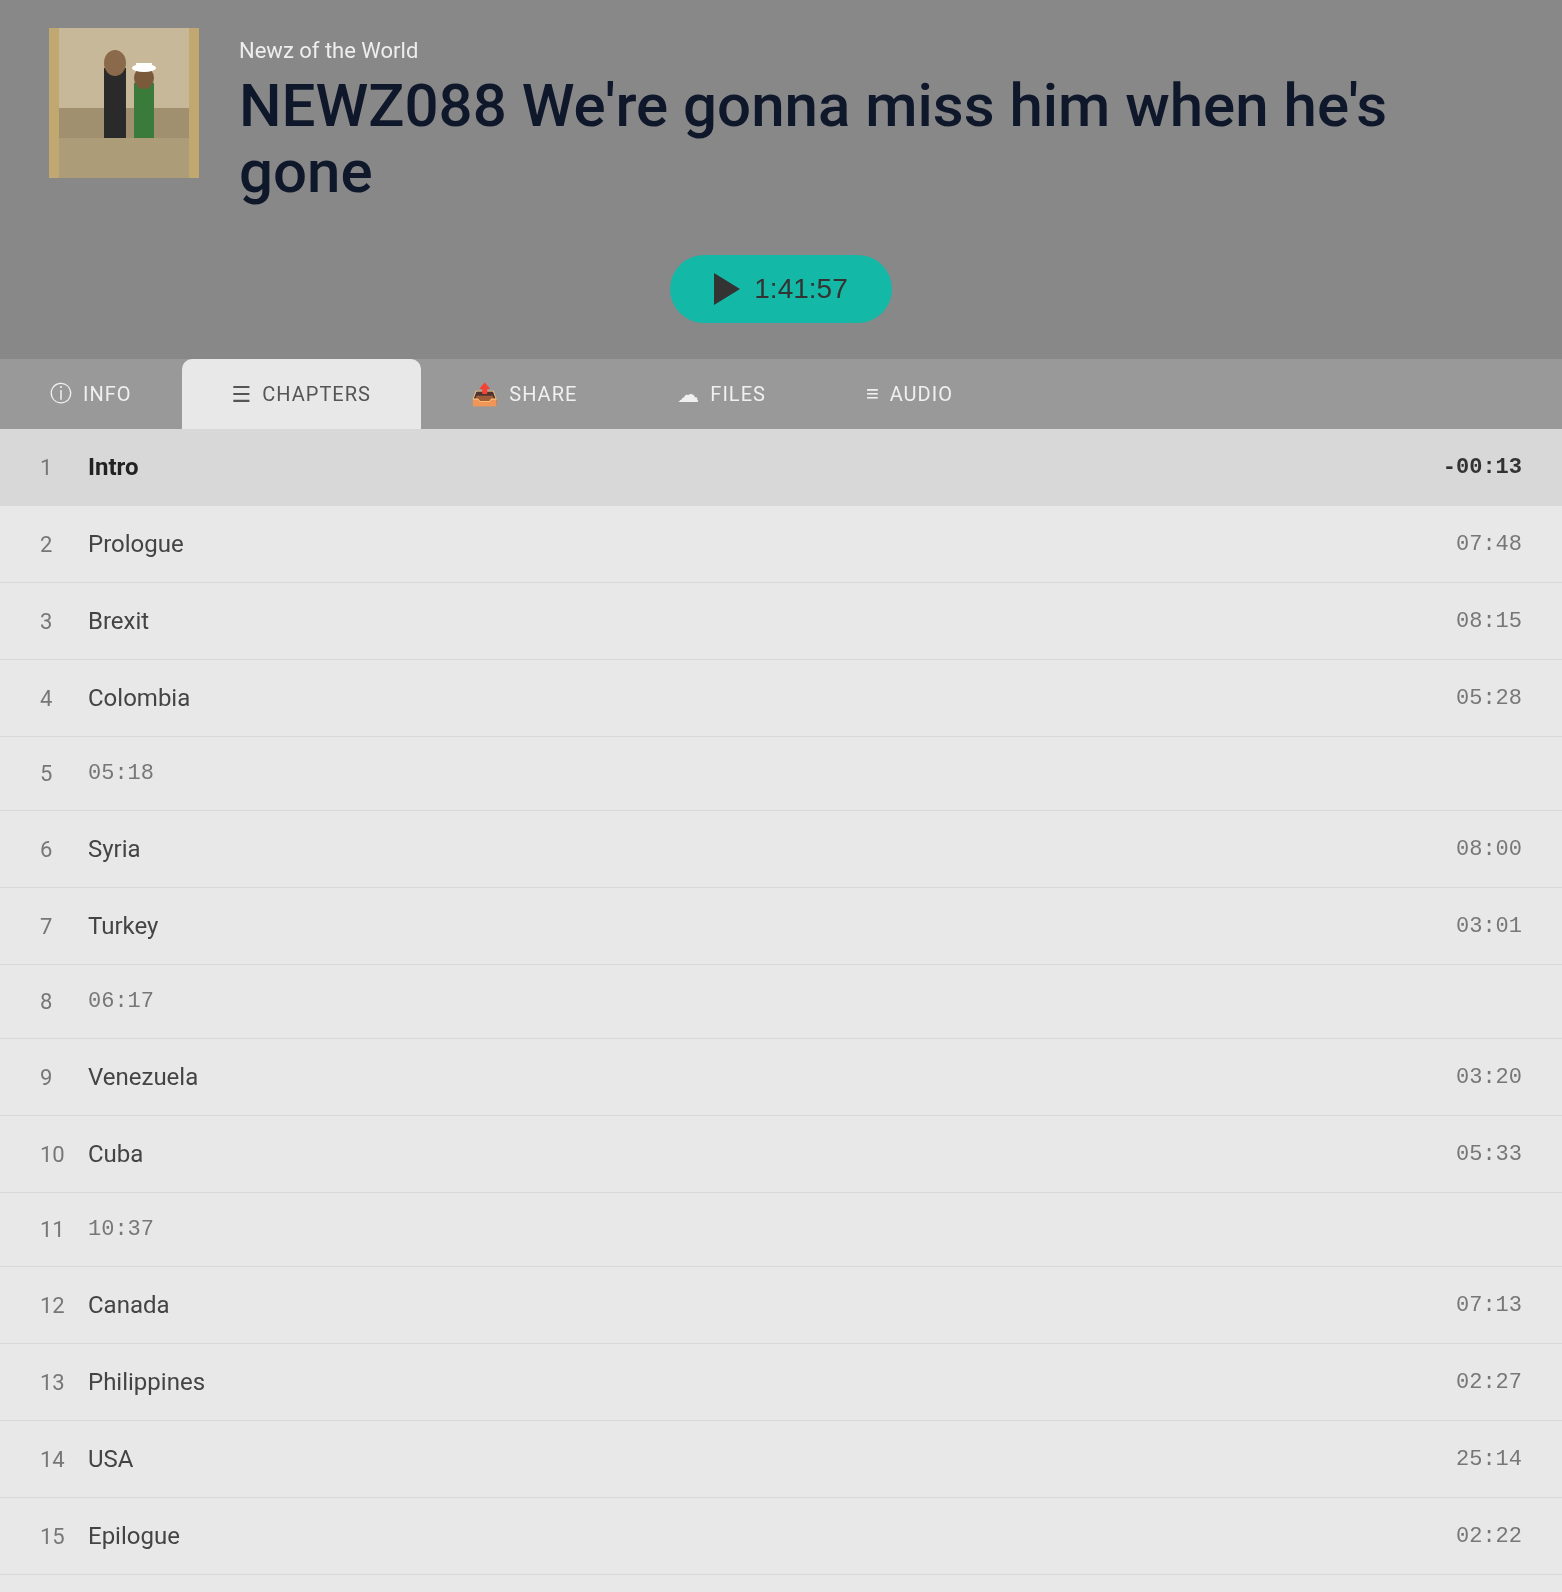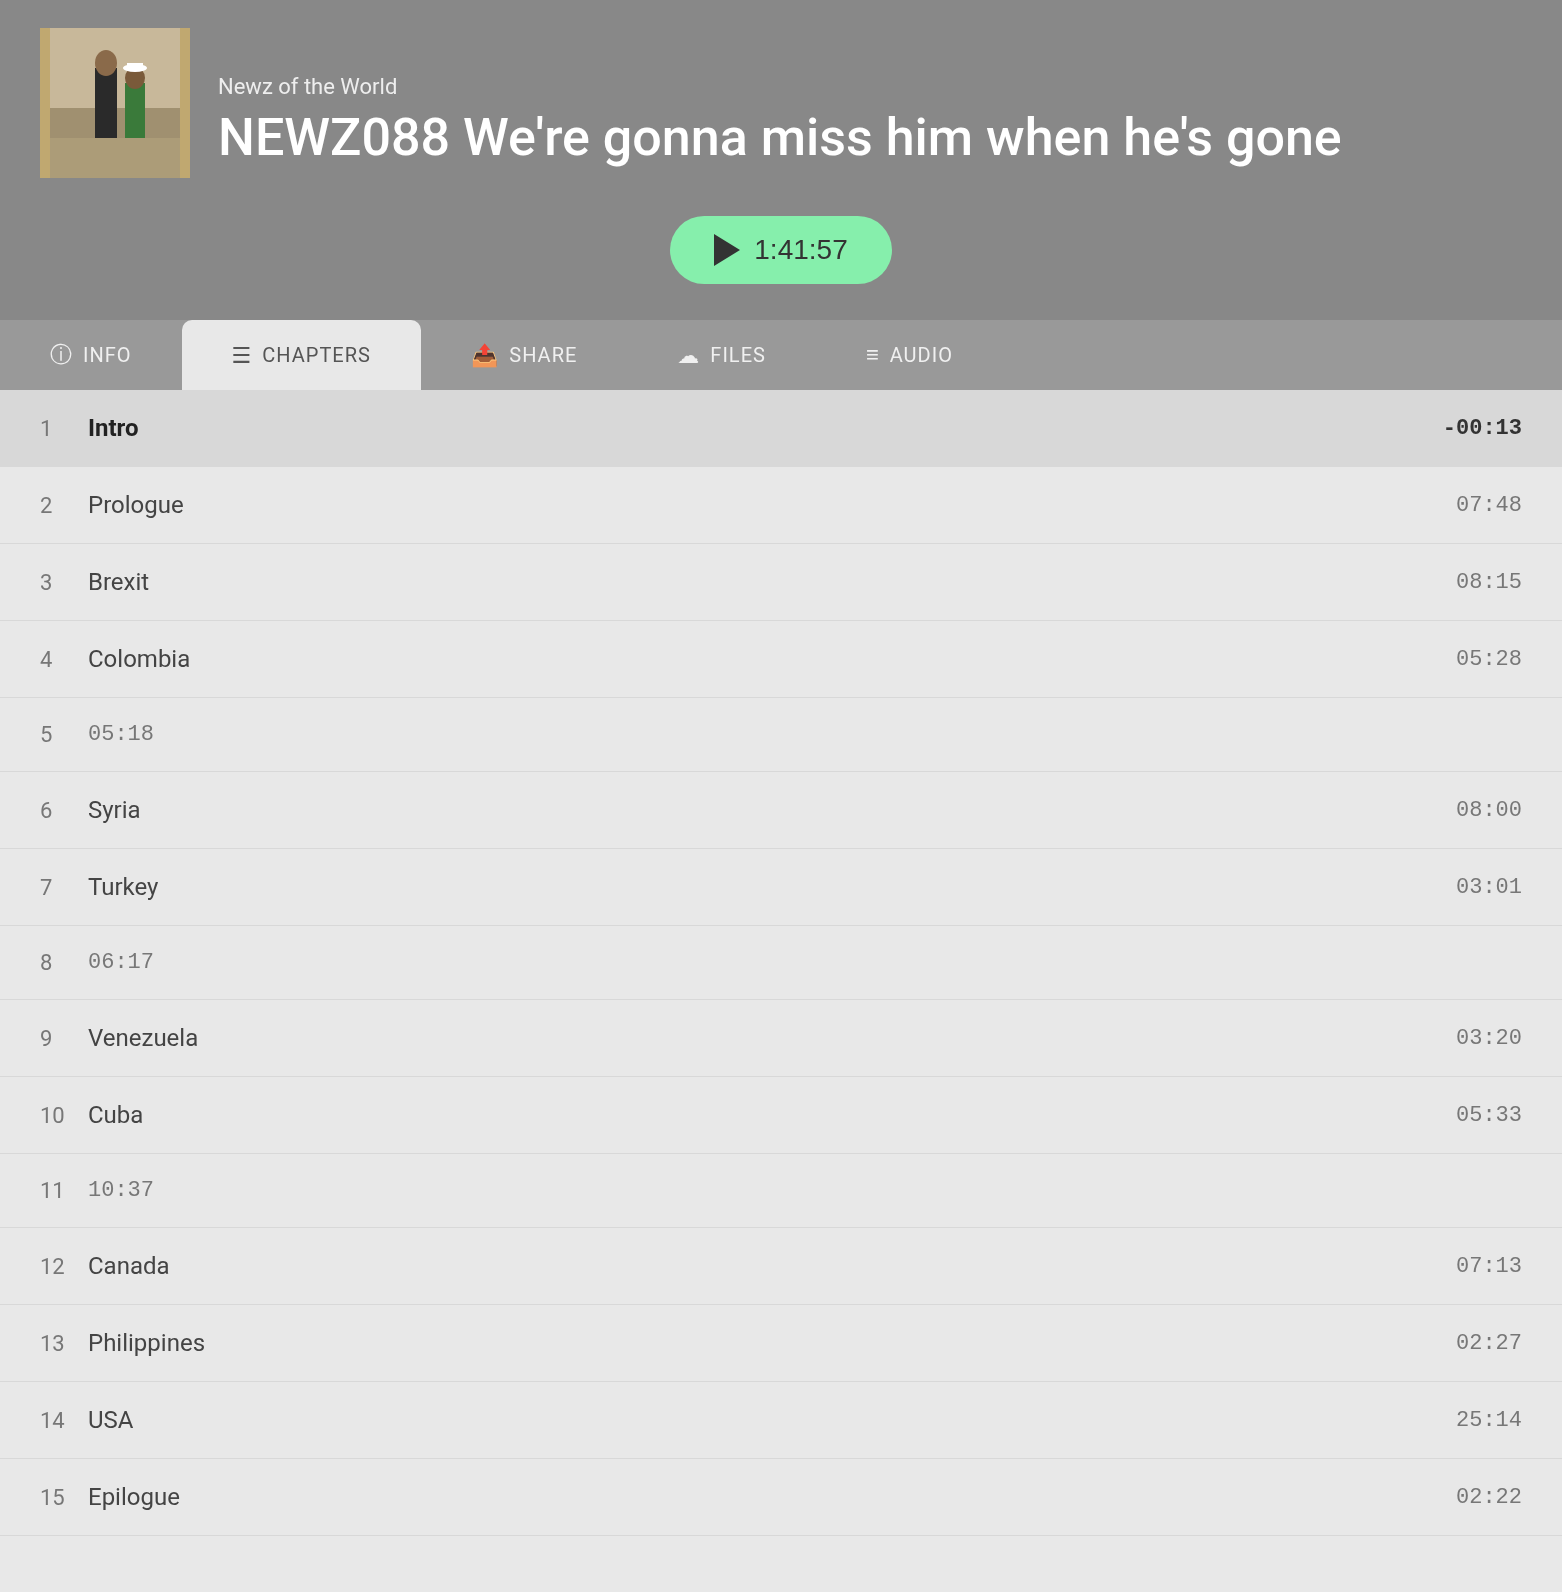--- a/index.html
+++ b/index.html
@@ -14,23 +14,24 @@
     .header {
       background: #888;
       padding: 28px 40px 36px 40px;
       display: flex;
       flex-direction: column;
       align-items: flex-start;
     }
 
     .header-top {
       display: flex;
-      align-items: flex-end;
-      gap: 28px;
+      align-items: flex-start;
+      gap: 40px;
       margin-bottom: 28px;
+      margin-left: 9px;
     }
 
     .podcast-thumbnail {
       width: 150px;
       height: 150px;
       flex-shrink: 0;
       background: #555;
       overflow: hidden;
     }
 
@@ -47,42 +48,42 @@
     }
 
     .podcast-show {
       font-size: 22px;
       color: #eee;
       margin-bottom: 10px;
       font-weight: 400;
     }
 
     .podcast-title {
-      font-size: 52px;
-      color: #ffffff;
+      font-size: 60px;
+      color: #0f172a;
       font-weight: 500;
       line-height: 1.1;
       margin-bottom: 12px;
     }
 
     .podcast-subtitle {
       font-size: 22px;
       color: #ddd;
       font-weight: 400;
     }
 
     .play-button-container {
       width: 100%;
       display: flex;
       justify-content: center;
       margin-top: 10px;
     }
 
     .play-button {
-      background: #86efac;
+      background: #14b8a6;
       border: none;
       border-radius: 50px;
       padding: 18px 44px;
       display: flex;
       align-items: center;
       gap: 14px;
       cursor: pointer;
       font-size: 28px;
       font-weight: 500;
       color: #333;

